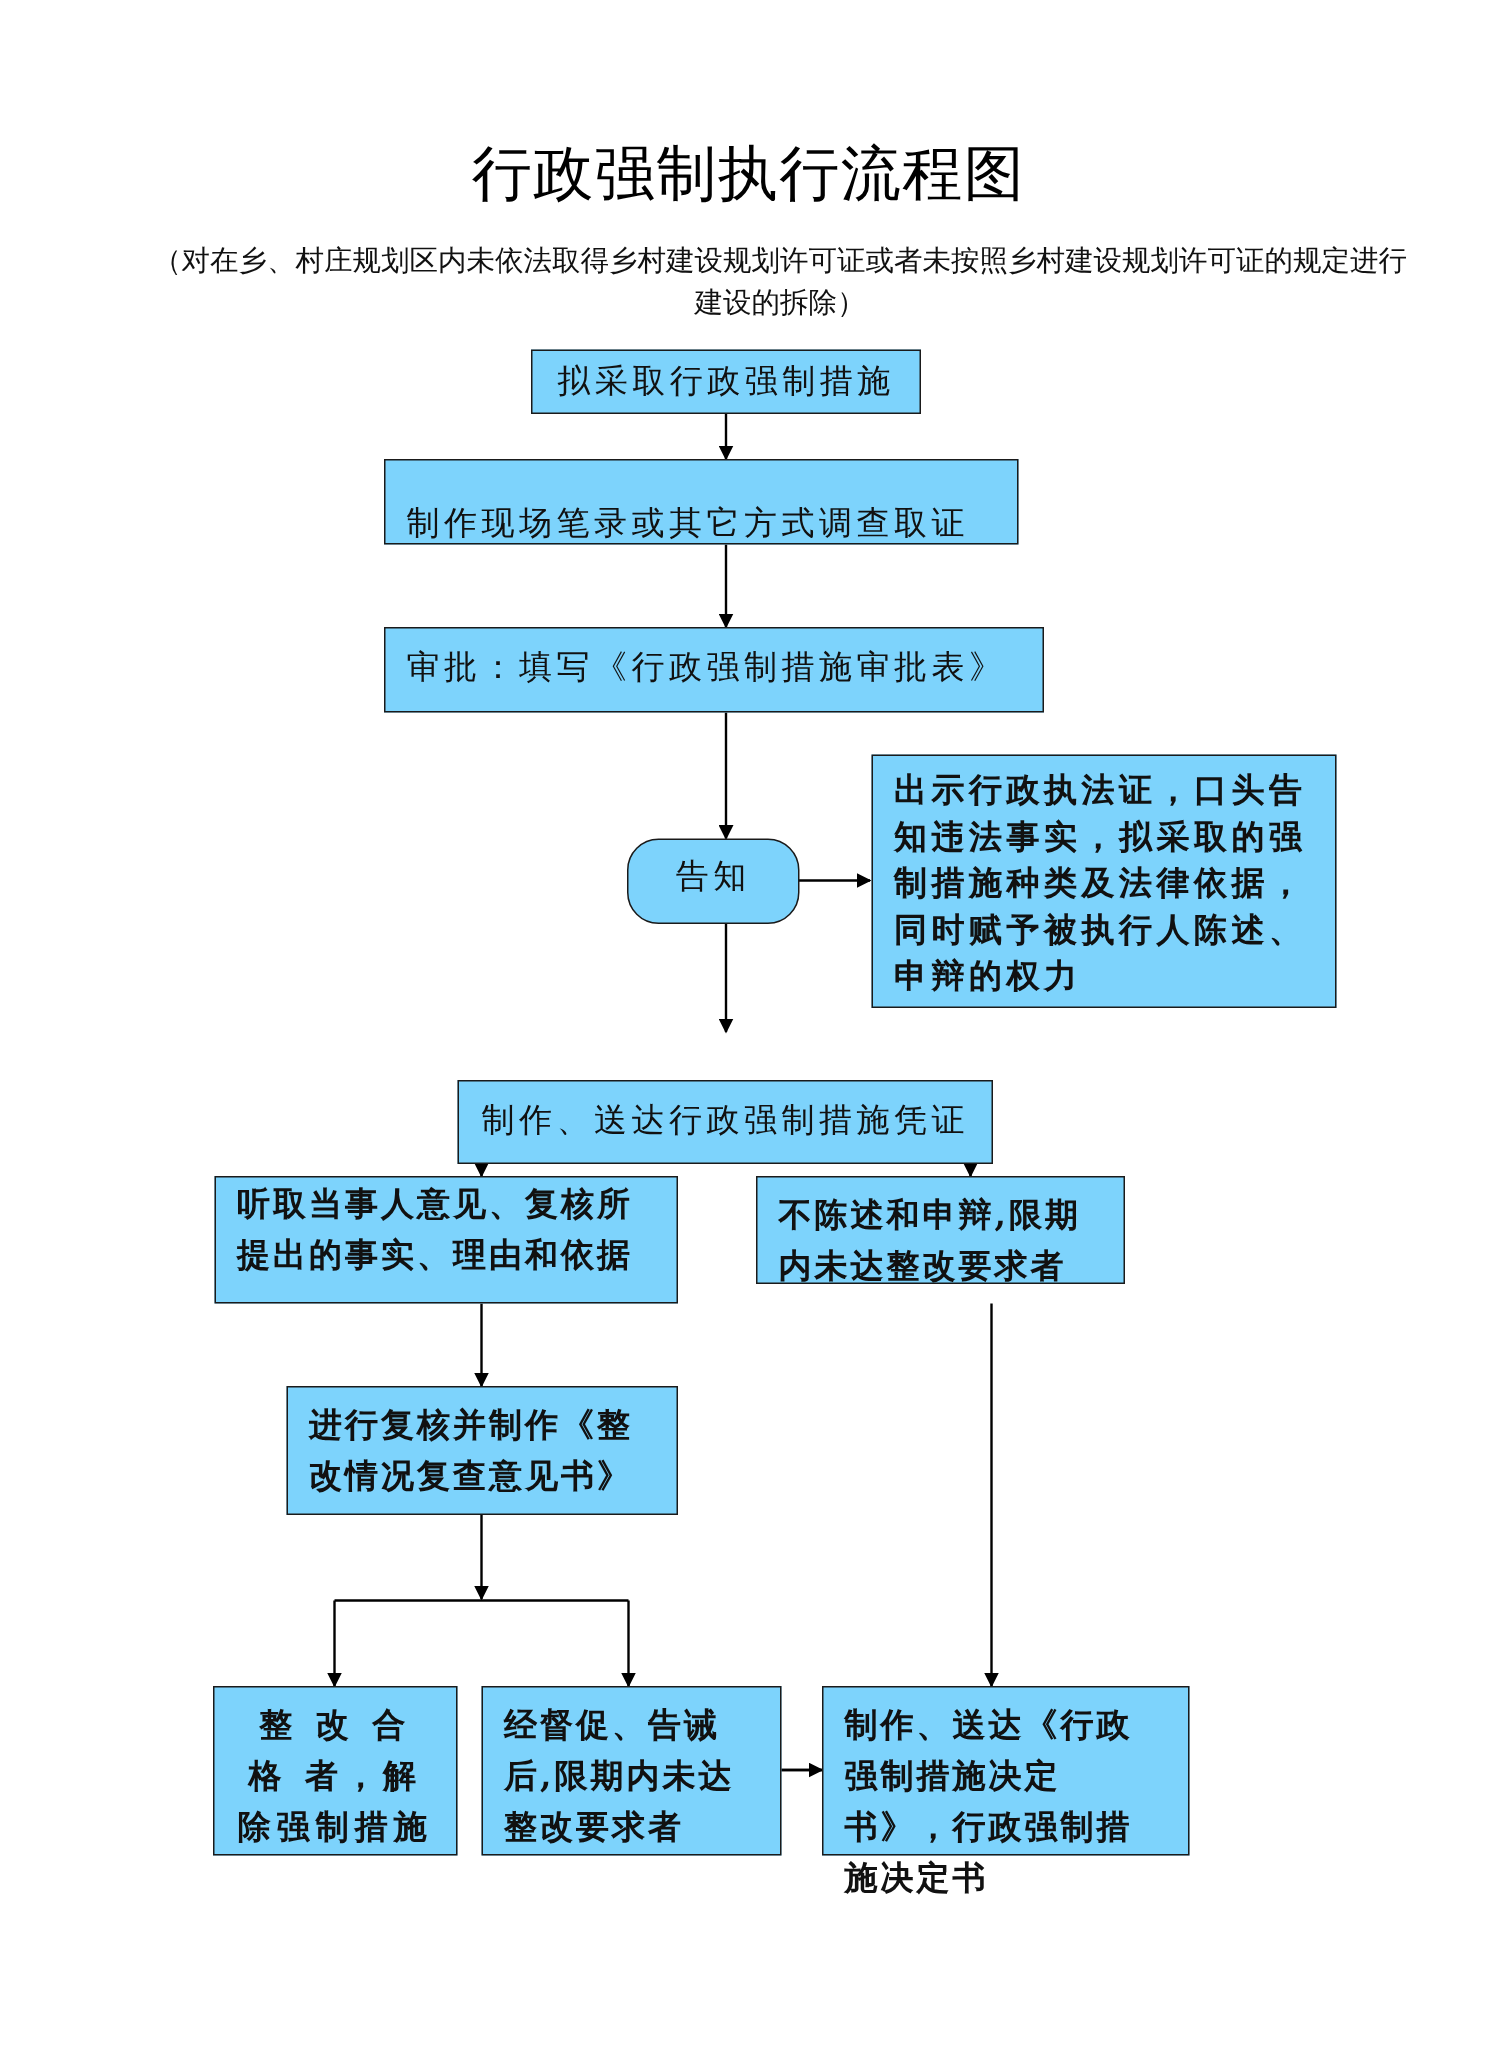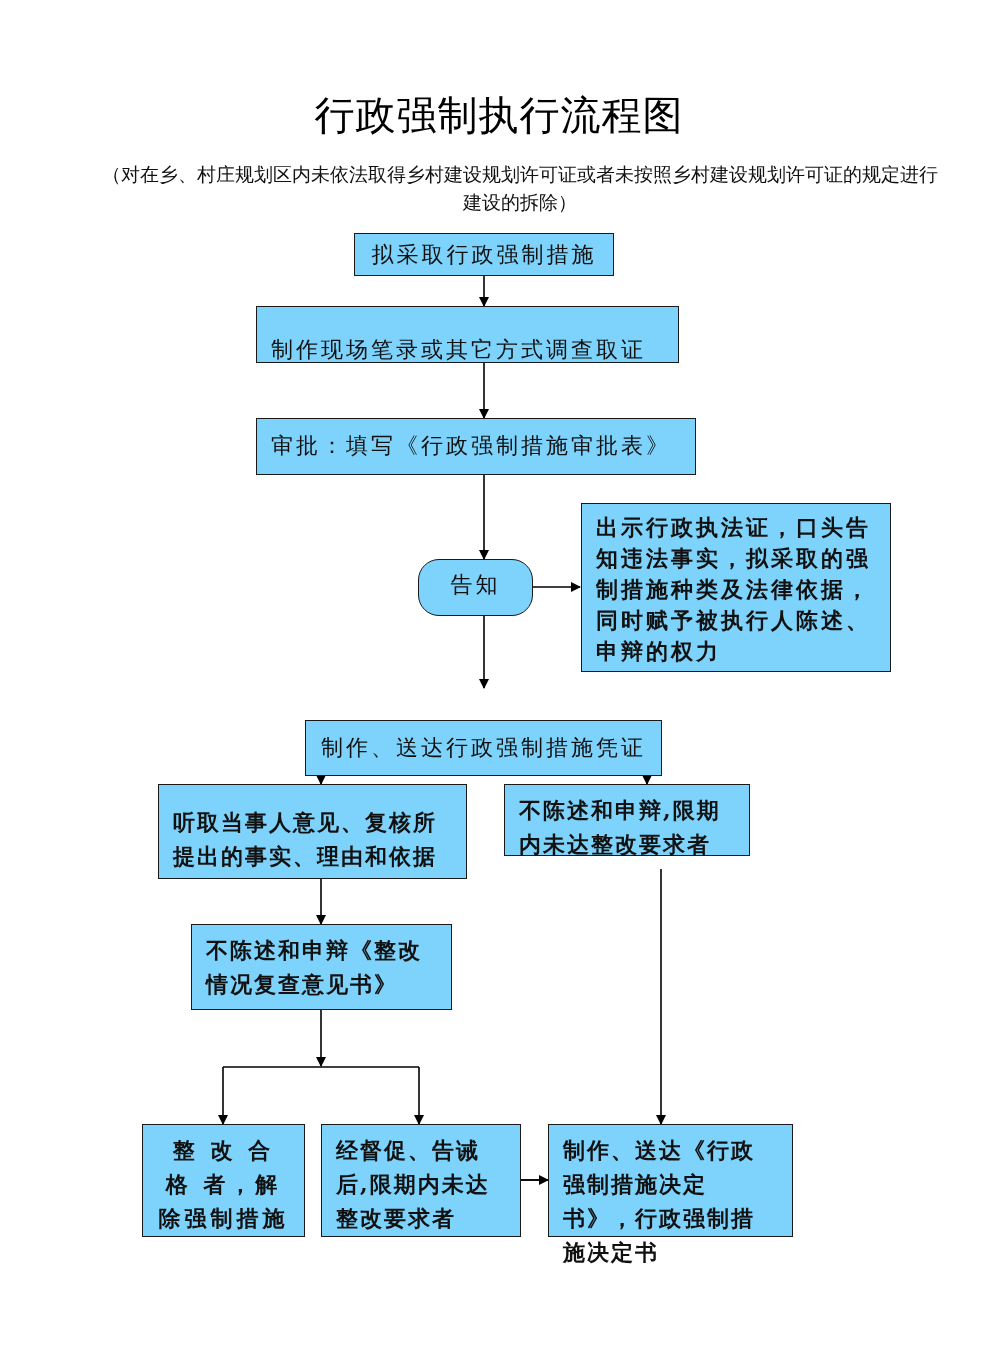--- a/index.html
+++ b/index.html
@@ -65,30 +65,30 @@
 </div>
 
 <div class="box pad" style="left:581px; top:503px; width:310px; height:169px; line-height:31px; padding-top:8px;">
   <span>出示行政执法证，口头告知违法事实，拟采取的强制措施种类及法律依据，同时赋予被执行人陈述、申辩的权力</span>
 </div>
 
 <div class="box center" style="left:305px; top:688px; width:357px; height:56px;margin-top:32px;">
   <span>制作、送达行政强制措施凭证</span>
 </div>
 
-<div class="box pad" style="left:158px; top:784px; width:309px; height:95px; letter-spacing:2px; padding-top:20px;">
+<div class="box pad" style="left:143px; top:784px; width:309px; height:85px; letter-spacing:2px; padding-top:1px;">
   <span>听取当事人意见、复核所提出的事实、理由和依据</span>
 </div>
 
 <div class="box pad" style="left:504px; top:784px; width:246px; height:72px; letter-spacing:2px; padding-top:8px;">
   <span>不陈述和申辩,限期内未达整改要求者</span>
 </div>
 
 <div class="box pad" style="left:191px; top:924px; width:261px; height:86px; letter-spacing:2px; padding-top:8px;">
-  <span>不陈述和申辩《整改情况复查意见书》</span>
+  <span>进行复核并制作《整改情况复查意见书》</span>
 </div>
 
 <div class="box pad" style="left:142px; top:1124px; width:163px; height:113px; letter-spacing:4px; padding-top:8px;text-align:center;">
   <span>整 改 合 格 者，解除强制措施</span>
 </div>
 
 <div class="box pad" style="left:321px; top:1124px; width:200px; height:113px; letter-spacing:2px; padding-top:8px;">
   <span>经督促、告诫后,限期内未达整改要求者</span>
 </div>
 

